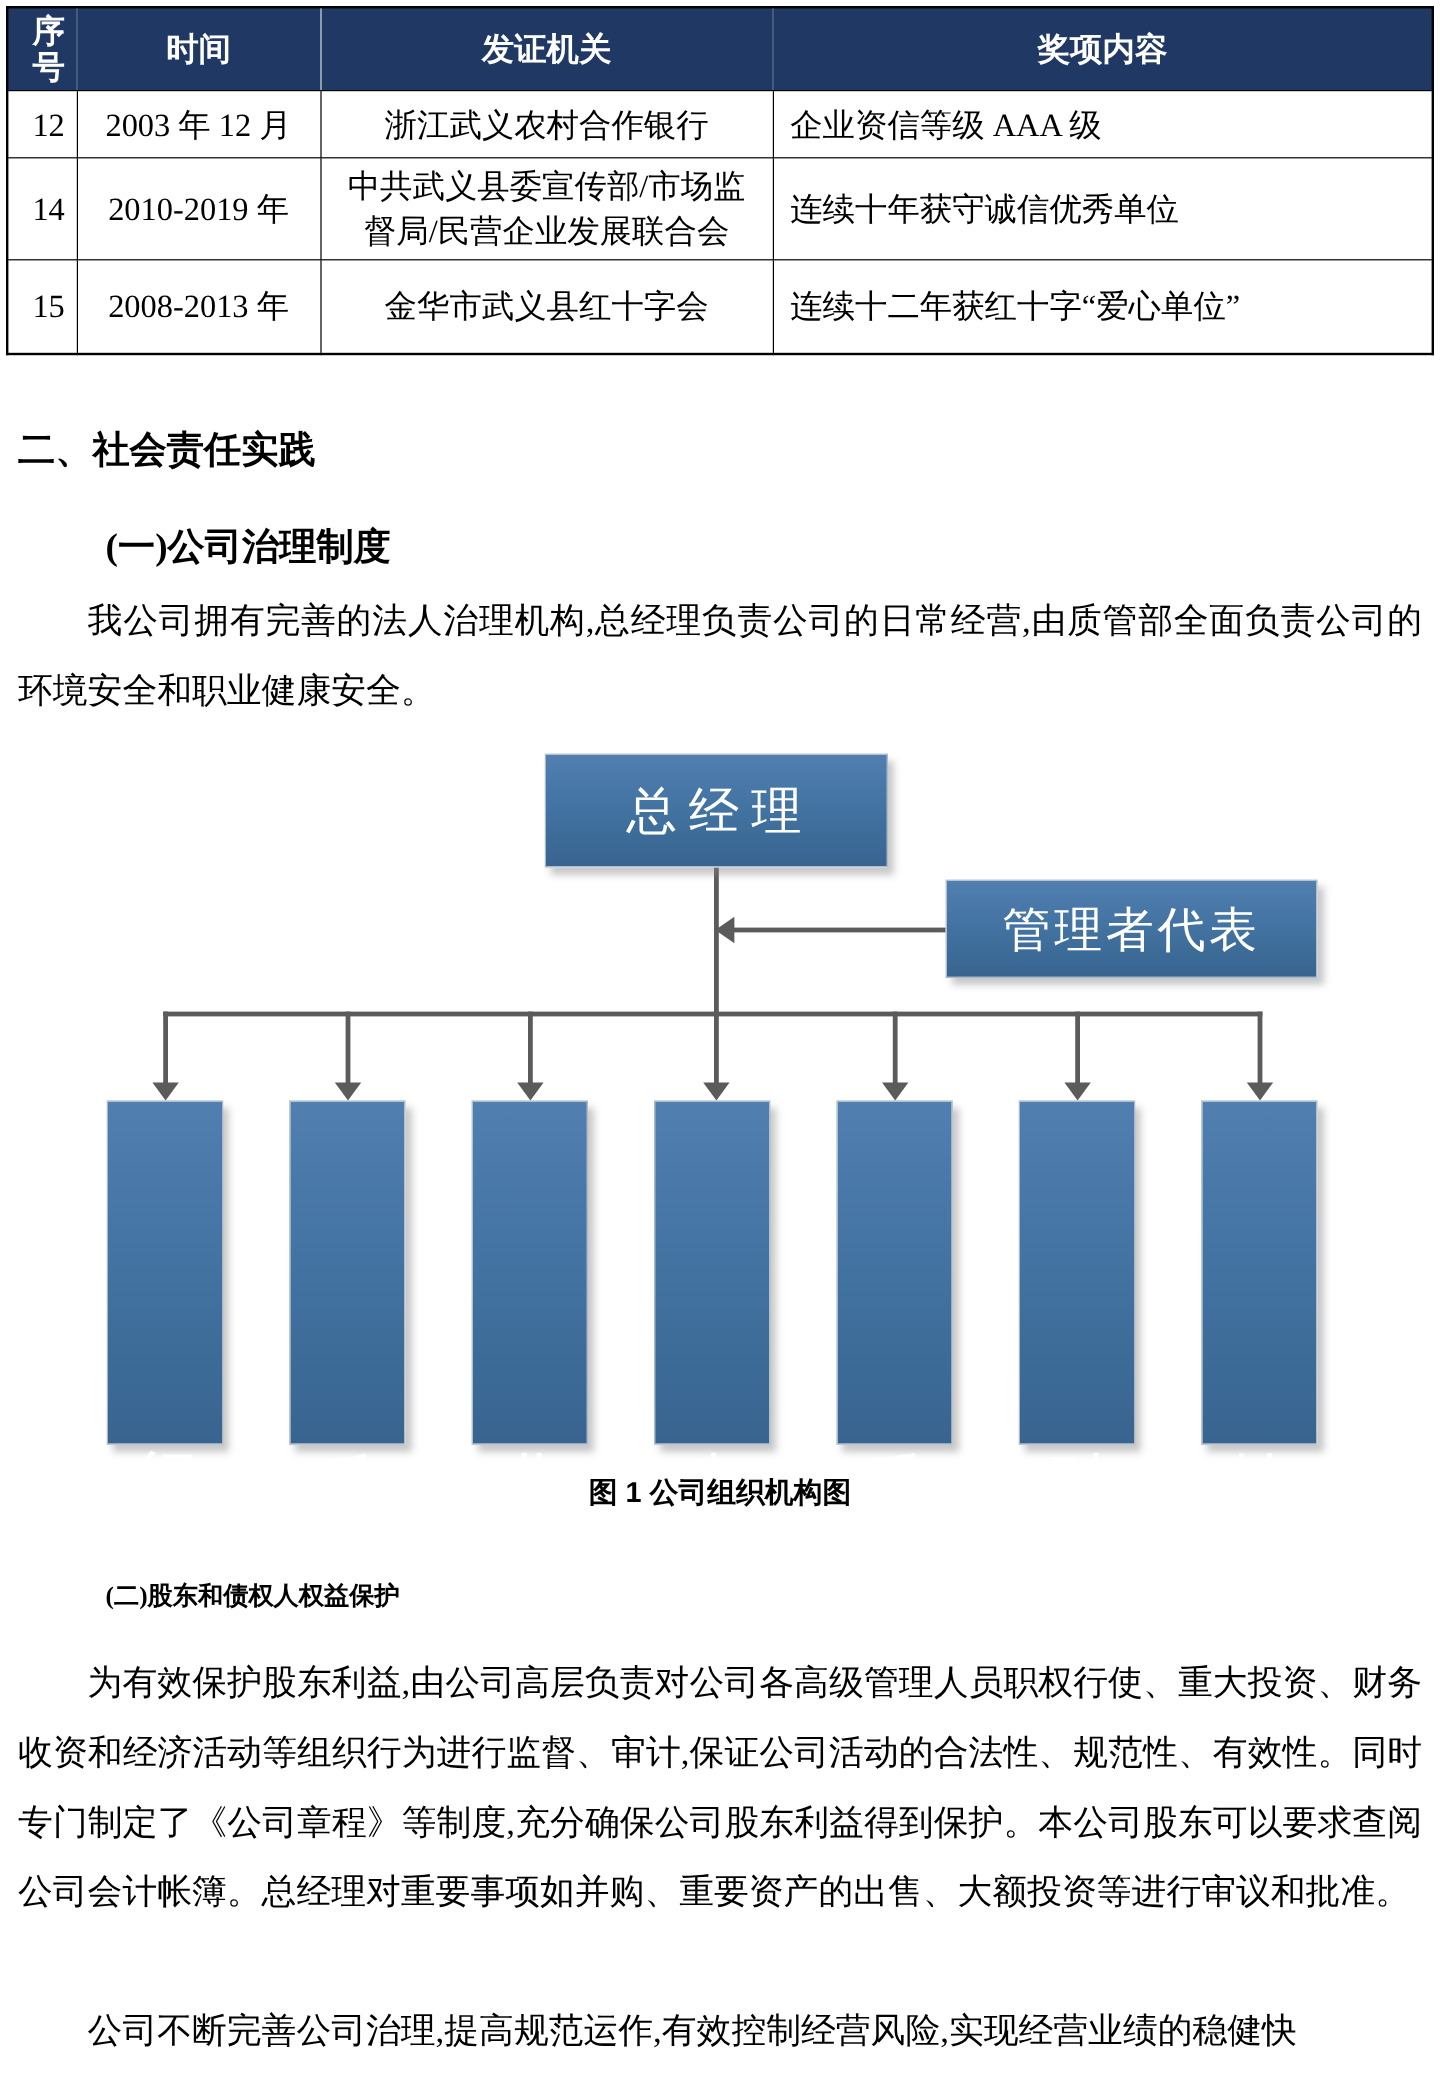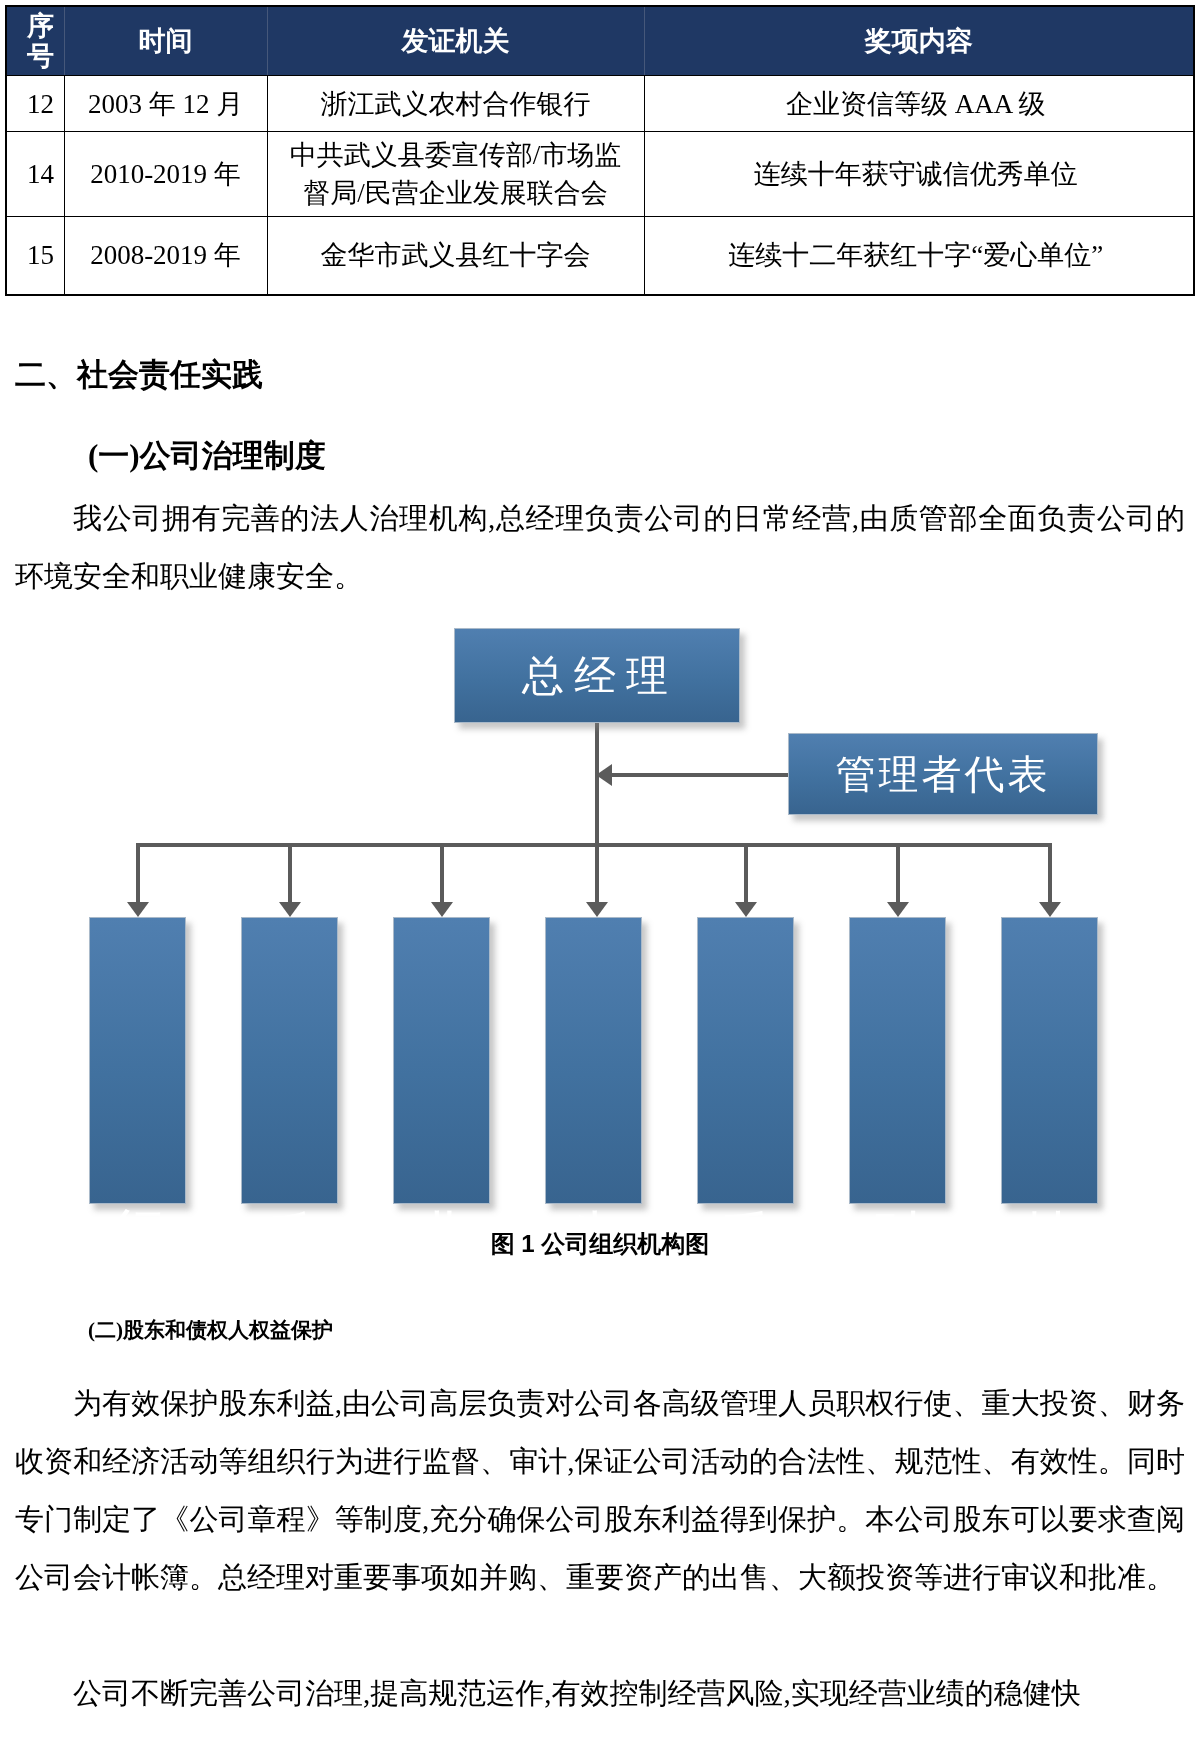--- a/index.html
+++ b/index.html
@@ -17,21 +17,21 @@
     font-size:27px; line-height:36px; padding:4px 20px; overflow:hidden; }
   .awards thead tr { height:64px; background:#1f3864; }
   .awards th { color:#ffffff; font-family:"Liberation Sans","DejaVu Sans",sans-serif;
     font-weight:bold; border-color:#46587a; border-top-color:#000; border-bottom-color:#000;
     text-align:center; line-height:30px; }
   .awards th:first-child{ border-left-color:#000; } .awards th:last-child{ border-right-color:#000; }
   .awards tbody tr:nth-child(1){height:56px;} .awards tbody tr:nth-child(2){height:57px;}
   .awards tbody tr:nth-child(3){height:78px;margin-left:44px;} .awards tbody tr:nth-child(4){height:57px;}
   .awards td.num, .awards td.time, .awards td.issuer { text-align:center; }
   .awards td.issuer { line-height:38px; }
-  .awards td.award { text-align:center; padding-left:14px; }
+  .awards td.award { text-align:left; padding-left:14px; }
   
   .h-main { position:absolute; top:354px; left:15px;
     font-family:"Liberation Sans","DejaVu Sans",sans-serif; font-weight:bold; font-size:31px; }
   .h-sub1 { position:absolute; top:435px; left:88px; font-weight:bold; font-size:31px; }
   .h-sub2 { position:absolute; top:1316px; left:88px; font-weight:bold; font-size:21px; }
   .para { position:absolute; left:15px; width:1170px; font-size:29px; line-height:58px;
     text-align:justify; text-indent:2em; }
   .p1{ top:489px; } .p2{ top:1374px; } .p3{ top:1664px; }
   
   .chart { position:absolute; top:610px; left:0; width:1200px; height:660px; }
@@ -86,21 +86,21 @@
       <td class="award">企业资信等级 AAA 级</td>
     </tr>
     <tr>
       <td class="num">14</td>
       <td class="time">2010-2019 年</td>
       <td class="issuer">中共武义县委宣传部/市场监督局/民营企业发展联合会</td>
       <td class="award">连续十年获守诚信优秀单位</td>
     </tr>
     <tr>
       <td class="num">15</td>
-      <td class="time">2008-2019 年</td>
+      <td class="time">2008-2013 年</td>
       <td class="issuer">金华市武义县红十字会</td>
       <td class="award">连续十二年获红十字“爱心单位”</td>
     </tr>
   </tbody>
 </table>
 
 <div class="h-main">二、社会责任实践</div>
 <div class="h-sub1">(一)公司治理制度</div>
 <div class="para p1">我公司拥有完善的法人治理机构,总经理负责公司的日常经营,由质管部全面负责公司的环境安全和职业健康安全。</div>
 

